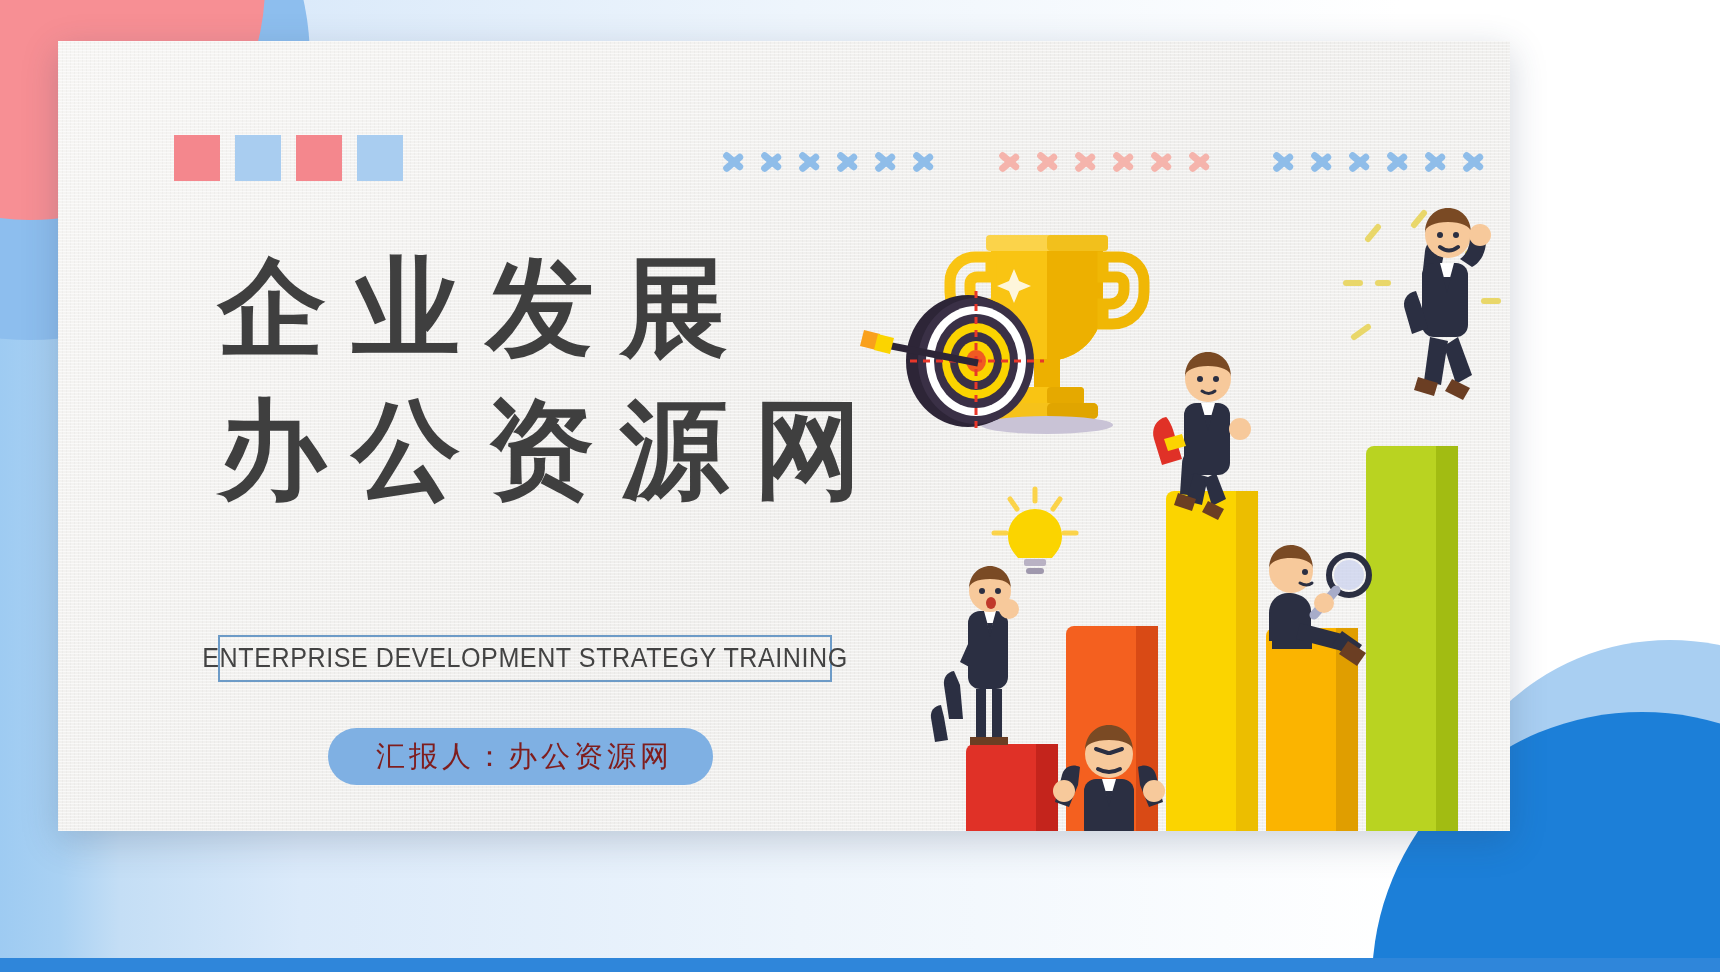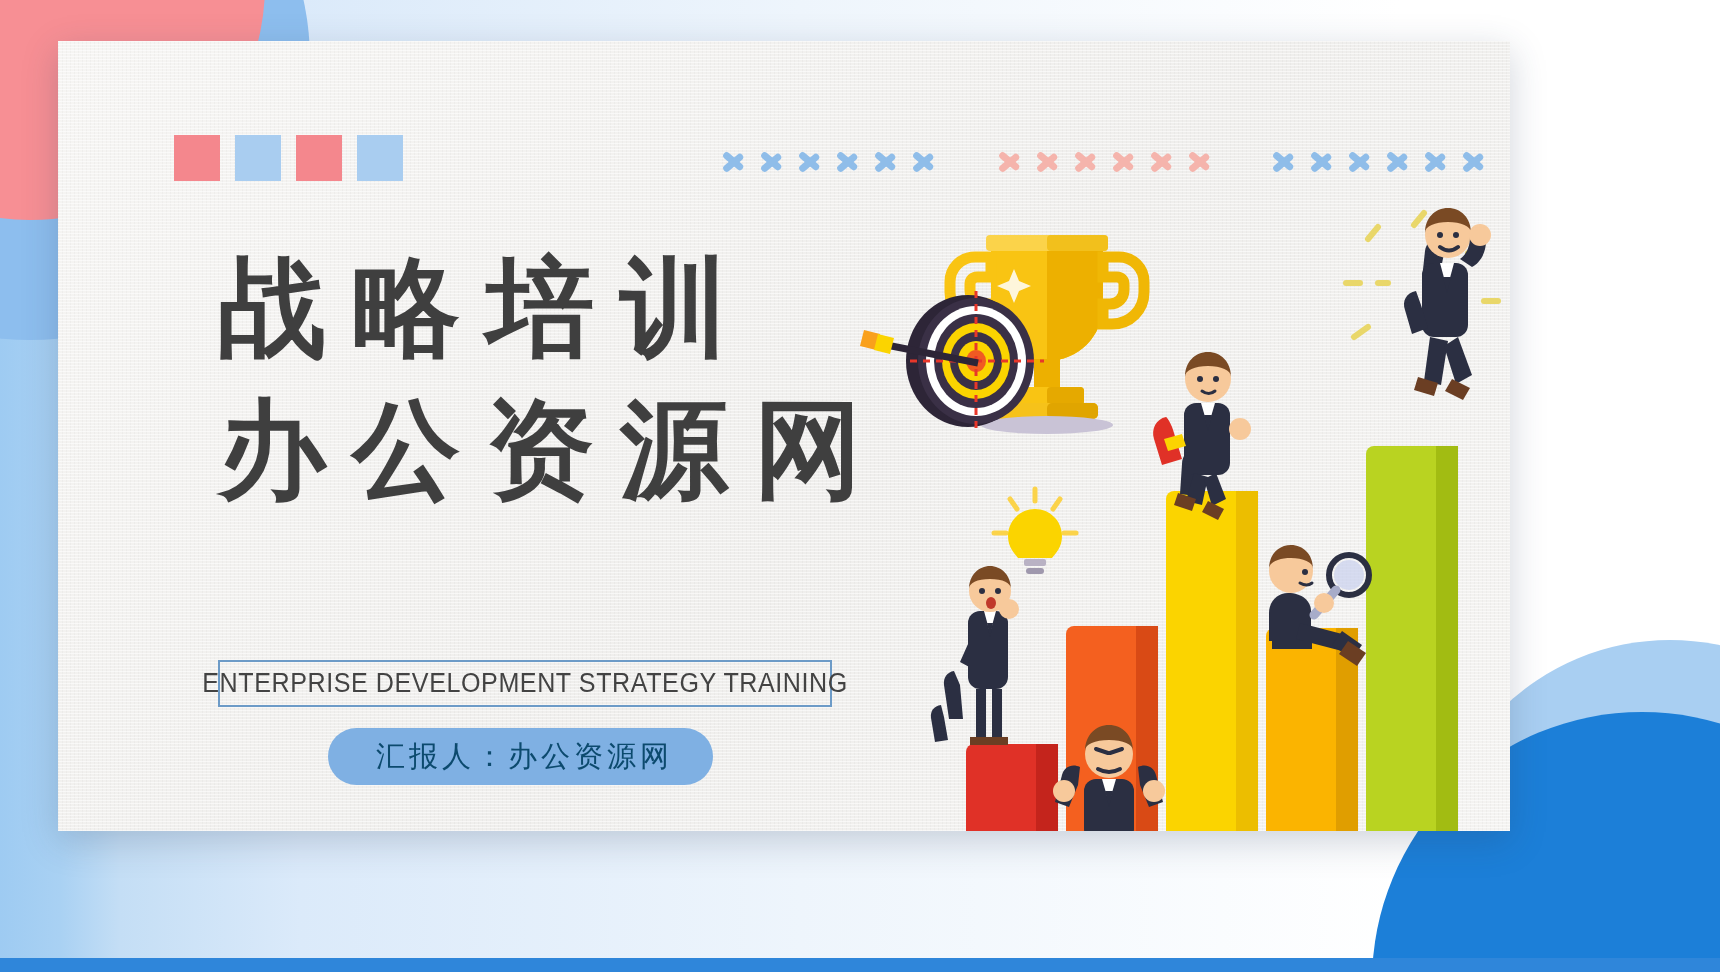--- a/index.html
+++ b/index.html
@@ -67,37 +67,37 @@
   .chev.b:before,.chev.b:after{background:#8fbde9;}
   .chev.p:before,.chev.p:after{background:#f5b4ac;}
   
   #title-block{position:absolute;left:160px;top:196px;z-index:5;}
   .cn-line{
     font-family:"DejaVu Sans","Liberation Sans",sans-serif;
     font-size:108px;font-weight:700;color:#3f3f3f;
     letter-spacing:26px;line-height:142px;white-space:nowrap;
   }
   #subtitle-box{
-    position:absolute;left:160px;top:619px;width:614px;height:47px;
+    position:absolute;left:160px;top:594px;width:614px;height:47px;
     border:2px solid #6d9bc7;box-sizing:border-box;z-index:5;
     display:flex;align-items:center;justify-content:center;
   }
   #subtitle-text{
     font-family:"Liberation Sans",sans-serif;
     font-size:27px;color:#434343;letter-spacing:.6px;
     transform:scaleX(.93);white-space:nowrap;
   }
   #presenter-pill{
     position:absolute;left:270px;top:687px;width:385px;height:57px;
     background:#7fb0e3;border-radius:29px;z-index:5;
     display:flex;align-items:center;justify-content:center;
   }
   #presenter-text{
     font-family:"DejaVu Sans","Liberation Sans",sans-serif;
-    font-size:29px;color:#0c4a6e;letter-spacing:4px;white-space:nowrap;margin-left:8px;
+    font-size:29px;color:#7f1d1d;letter-spacing:4px;white-space:nowrap;margin-left:8px;
   }
   
   #illus{position:absolute;left:790px;top:150px;width:660px;height:660px;z-index:3;}
   #illus svg{display:block;}
 </style>
 </head>
 <body>
 
 <div id="slide">
 
@@ -136,21 +136,21 @@
     <div class="chev-row g3">
       <div class="chev b"></div>
       <div class="chev b"></div>
       <div class="chev b"></div>
       <div class="chev b"></div>
       <div class="chev b"></div>
       <div class="chev b"></div>
     </div>
 
     <div id="title-block">
-      <div class="cn-line">战略培训</div>
+      <div class="cn-line">企业发展</div>
       <div class="cn-line">办公资源网</div>
     </div>
 
     <div id="subtitle-box">
       <span id="subtitle-text">ENTERPRISE  DEVELOPMENT  STRATEGY  TRAINING</span>
     </div>
 
     <div id="presenter-pill">
       <span id="presenter-text">汇报人：办公资源网</span>
     </div>

